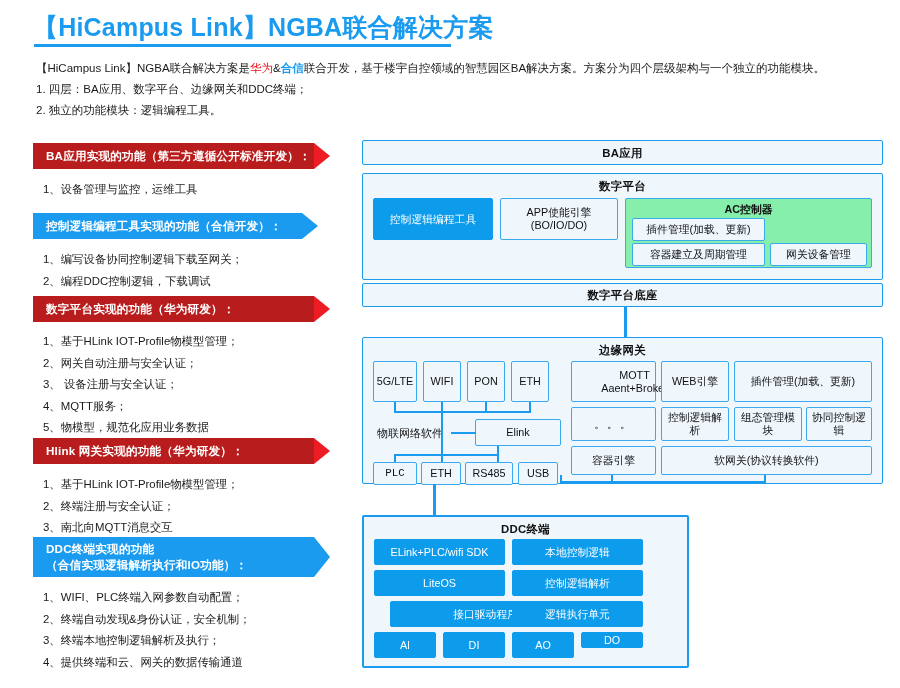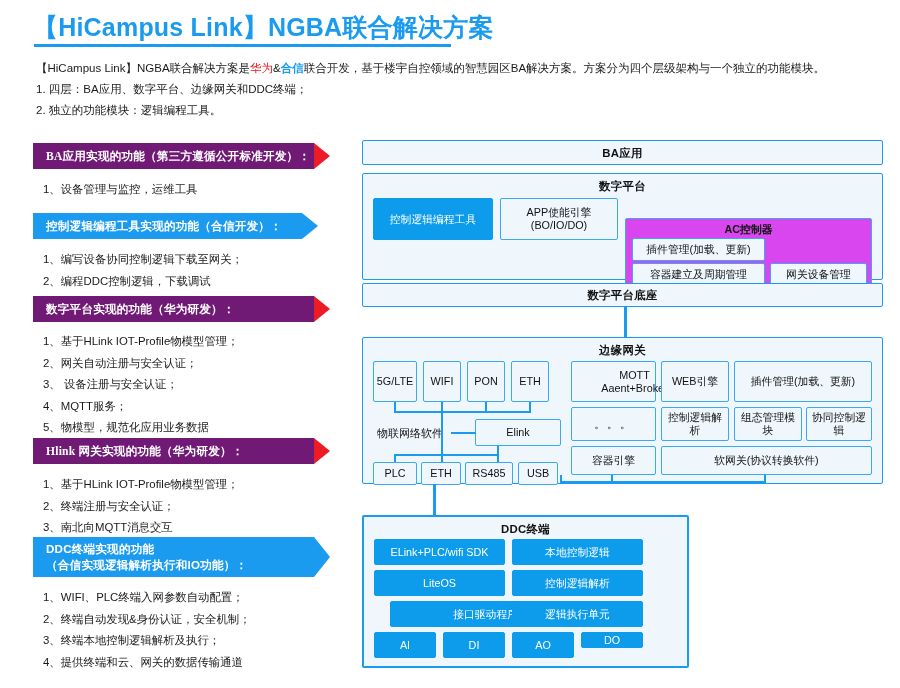--- a/index.html
+++ b/index.html
@@ -64,21 +64,21 @@
     letter-spacing: .2px;
     white-space: nowrap;
   }
   .banner.tall {
     height: 40px;
     flex-direction: column;
     align-items: flex-start;
     justify-content: center;
     line-height: 16px;
   }
-  .banner.red   { background: #701a75; font-family: Liberation Serif, serif; }
+  .banner.red   { background: #b91c1c; }
   .banner.blue  { background: #1A9BF0; }
   .banner::after {
     content: "";
     position: absolute;
     right: -16px; top: 0;
     width: 0; height: 0;
     border-top: 13px solid transparent;
     border-bottom: 13px solid transparent;
     border-left: 16px solid #ED1C24;
   }
@@ -125,22 +125,21 @@
     display: flex;
     align-items: center;
     justify-content: center;
     text-align: center;
     font-size: 10.8px;
     line-height: 13px;
     color: #111;
     padding: 1px 2px;
   }
   .cell.group {
-    background: #d946ef;
-    margin-top: 20px;
+    background: #86efac;
   }
   .cell.solid {
     background: #0D9BEC;
     border-color: #0D9BEC;
     color: #ffffff;
   }
   .cell.noborder {
     border: none;
     background: transparent;
   }
@@ -278,21 +277,21 @@
       <span>Elink</span>
     </div>
     <div class="conn" style="left:88px;top:94px;width:25px;height:2px;"></div>
     <div class="conn" style="left:78px;top:73px;width:2px;height:45px;"></div>
 
     <div class="conn" style="left:31px;top:116px;width:105px;height:2px;"></div>
     <div class="conn" style="left:31px;top:116px;width:2px;height:10px;"></div>
     <div class="conn" style="left:78px;top:116px;width:2px;height:10px;"></div>
     <div class="conn" style="left:134px;top:108px;width:2px;height:18px;"></div>
 
-    <div class="cell" style="left:10px;top:124px;width:44px;height:23px;">
+    <div class="cell" style="left:10px;top:124px;width:44px;height:23px;font-family:Liberation Mono, monospace;">
       <span>PLC</span>
     </div>
     <div class="cell" style="left:58px;top:124px;width:40px;height:23px;">
       <span>ETH</span>
     </div>
     <div class="cell" style="left:102px;top:124px;width:48px;height:23px;">
       <span>RS485</span>
     </div>
     <div class="cell" style="left:155px;top:124px;width:40px;height:23px;">
       <span>USB</span>

